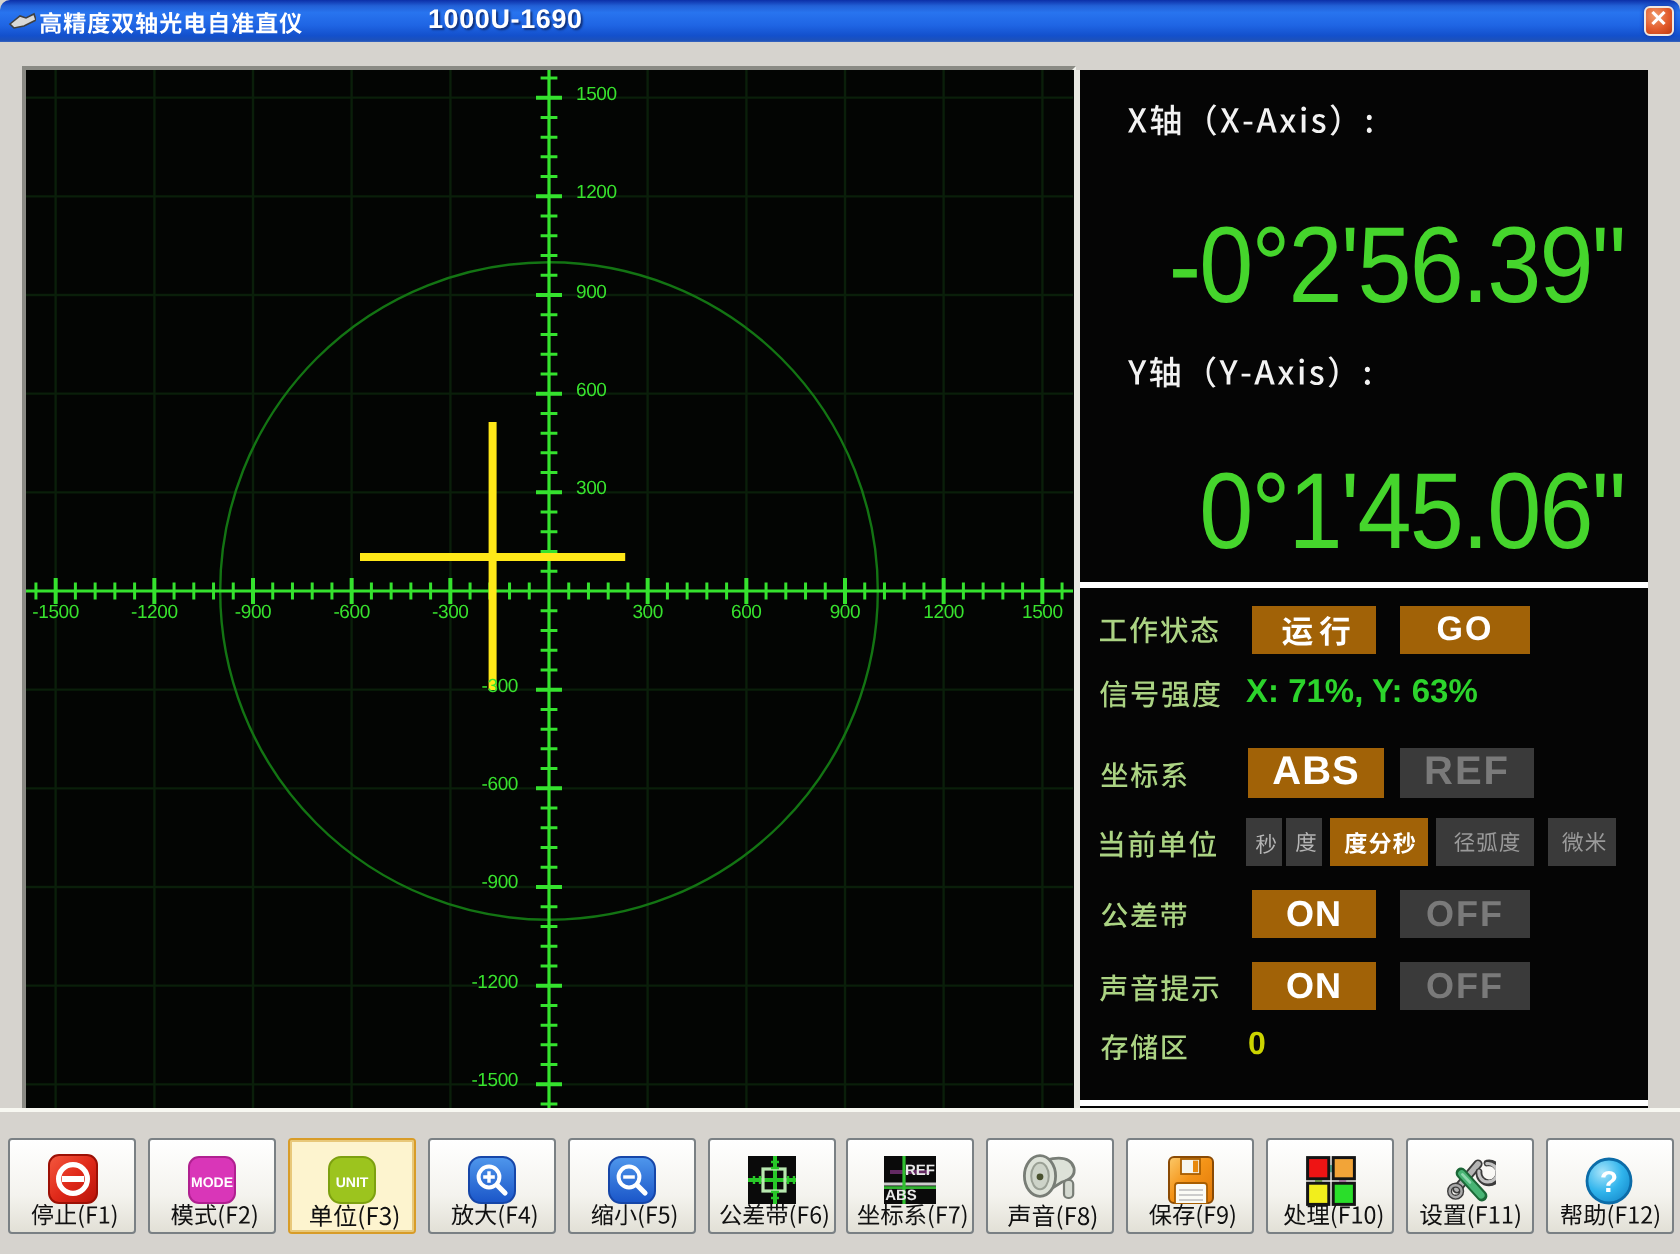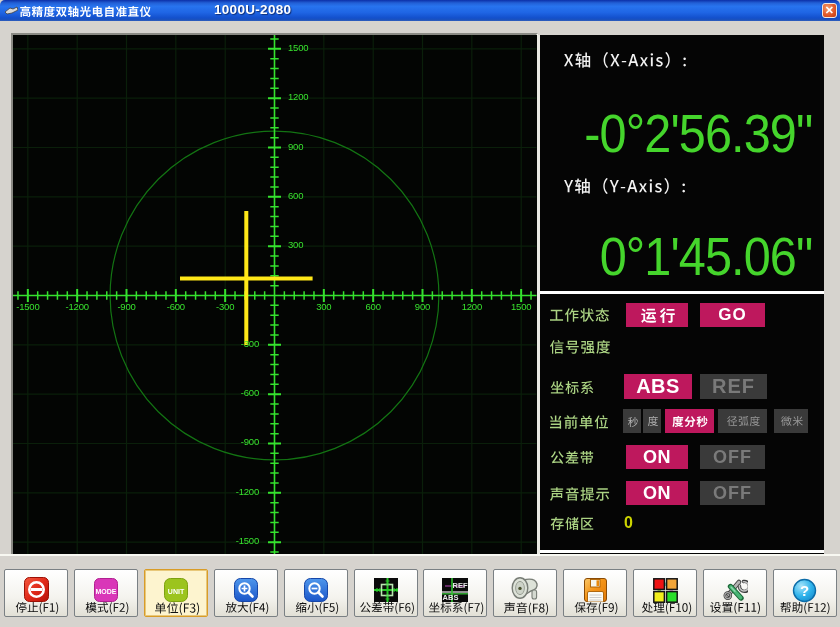--- a/index.html
+++ b/index.html
@@ -14,21 +14,21 @@
  color:#fff;font-weight:bold;font-size:11px;text-align:center;line-height:13px;box-shadow:0 0 2px #1030a0}
 #body{position:absolute;left:0;top:21px;width:840px;height:533px;background:#d6d3ce}
 #graph{position:absolute;box-shadow:inset 0 0 0 1px #050805}
 #gframe{position:absolute;left:11px;top:33px;width:527px;height:523px;border-top:2px solid #8a8a84;border-left:2px solid #8a8a84;border-right:2px solid #f4f4ee;border-bottom:2px solid #f4f4ee}
 #panel{position:absolute;left:539.5px;top:35px;width:284.5px;height:519px;background:#050505}
 #pdiv{position:absolute;left:536.5px;top:35px;width:3px;height:519px;background:#e8e8e2}
 #psep{position:absolute;left:539.5px;top:291px;width:284.5px;height:2.5px;background:#fff}
 #pbot{position:absolute;left:539.5px;top:550px;width:284.5px;height:2.5px;background:#fff}
 .axl{position:absolute;color:#38e22e;font-size:9.5px;font-weight:normal;letter-spacing:-0.2px}
 .big{position:absolute;right:28px;color:#45d52c;font-size:54px;letter-spacing:-1px;white-space:nowrap;transform:scaleX(0.9);transform-origin:100% 50%}
-.gbtn{position:absolute;background:#be185d;color:#fff;font-weight:bold;text-align:center}
+.gbtn{position:absolute;background:#a16207;color:#fff;font-weight:bold;text-align:center}
 .dbtn{position:absolute;background:#3a3a3a;color:#7a7a7a;font-weight:bold;text-align:center}
 .ubtn{position:absolute;background:#3a3a3a}
 #tb{position:absolute;left:0;top:554px;width:840px;height:73px;background:#d6d3ce;border-top:2px solid #f8f8f2}
 .tbtn{position:absolute;top:569px;width:64px;height:48px;background:linear-gradient(180deg,#fff,#f4f3ee 60%,#e2e0d6);
  border:1px solid #7a8084;border-radius:2px}
 .tbtn.sel{background:#fdf4cf;border:1px solid #d89c28;box-shadow:inset 0 0 0 1px #e8c87a}
 </style></head><body>
 <div id="w">
 <div id="body"></div>
 <div id="gframe"></div>
@@ -62,20 +62,21 @@
     <div class="axl" style="left:288px;top:41.83500000000001px;width:50px;text-align:left">1500</div>
     <div class="axl" style="left:209px;top:535.165px;width:50px;text-align:right">-1500</div>
 <div id="pdiv"></div>
     <div id="panel"></div>
 <div id="psep"></div>
     <div id="pbot"></div>
 <div class="big" style="top:102px">-0°2'56.39"</div>
 <div class="big" style="top:225px">0°1'45.06"</div>
 <div class="gbtn" style="left:626px;top:303px;width:62px;height:24px"></div>
 <div class="gbtn" style="left:700px;top:303px;width:65px;height:24px;font-size:17px;line-height:24px;letter-spacing:1px">GO</div>
+<div style="position:absolute;left:623px;top:337px;color:#2cd42c;font-weight:bold;font-size:16.5px">X: 71%, Y: 63%</div>
 <div class="gbtn" style="left:624px;top:374px;width:68px;height:25px;font-size:20px;line-height:25px;letter-spacing:0.5px">ABS</div>
 <div class="dbtn" style="left:700px;top:374px;width:67px;height:25px;font-size:20px;line-height:25px;letter-spacing:1px">REF</div>
 <div class="ubtn" style="left:623px;top:409px;width:17.5px;height:23.5px"></div>
 <div class="ubtn" style="left:643px;top:409px;width:17.5px;height:23.5px"></div>
 <div class="gbtn" style="left:665px;top:409px;width:49px;height:23.5px"></div>
 <div class="ubtn" style="left:718px;top:409px;width:49px;height:23.5px"></div>
 <div class="ubtn" style="left:774px;top:409px;width:34px;height:23.5px"></div>
 <div class="gbtn" style="left:626px;top:445px;width:62px;height:24px;font-size:18px;line-height:24px;letter-spacing:0.5px">ON</div>
 <div class="dbtn" style="left:700px;top:445px;width:65px;height:24px;font-size:18px;line-height:24px;letter-spacing:1px">OFF</div>
 <div class="gbtn" style="left:626px;top:481px;width:62px;height:24px;font-size:18px;line-height:24px;letter-spacing:0.5px">ON</div>
@@ -208,21 +209,21 @@
           <stop offset="1" stop-color="#1080c4"></stop>
         </radialGradient>
       </defs>
       <circle cx="12.5" cy="12.5" r="11" fill="url(#hg)" stroke="#0c6ca8" stroke-width="1.4"></circle>
       <text x="12.5" y="17.8" font-size="15" font-weight="bold" fill="#fff" text-anchor="middle" font-family="Liberation Sans">?</text>
     </svg>
 <div id="tbar"></div>
 <svg id="tico" style="position:absolute;left:4px;top:4px" width="15" height="13">
       <path d="M1 8 L6 4 L9 5 L13 3 L14 6 L8 9 L3 10 Z" fill="#d8d8d8" stroke="#404040" stroke-width="0.8"></path>
     </svg>
-<div id="t2">1000U-2080</div>
+<div id="t2">1000U-1690</div>
 <div id="xbtn">✕</div>
 <svg class="tr" style="left:19.0px;top:4.8px" width="133" height="13" viewBox="-0.4 -10.9 132.7 13.0">
       <path d="M0.6 -8.8H10.9V-7.6H0.6ZM3.6 -6.2V-5.6H8.1V-6.2ZM2.2 -7.2H9.5V-4.7H2.2ZM1 -4.2H10.3V-3.1H2.3V1H1ZM9.3 -4.2H10.7V-0.2Q10.7 0.2 10.5 0.4Q10.4 0.7 10.1 0.8Q9.8 0.9 9.3 0.9Q8.8 1 8.2 1Q8.2 0.7 8 0.4Q7.9 0.2 7.8 -0.1Q8 -0.1 8.3 -0Q8.5 -0 8.8 -0Q9 -0 9 -0Q9.3 -0 9.3 -0.2ZM4.8 -9.6 6.3 -9.9Q6.4 -9.6 6.6 -9.1Q6.8 -8.7 6.9 -8.4L5.3 -8Q5.3 -8.3 5.1 -8.7Q5 -9.2 4.8 -9.6ZM3.9 -2.6H8.3V-0H3.9V-1H7V-1.7H3.9ZM3.2 -2.6H4.5V0.4H3.2Z M13.9 -9.8H15.1V1H13.9ZM12.4 -6H16.2V-4.7H12.4ZM13.9 -5.3 14.6 -4.9Q14.5 -4.3 14.3 -3.7Q14.1 -3.1 13.9 -2.4Q13.7 -1.8 13.4 -1.2Q13.1 -0.6 12.9 -0.2Q12.8 -0.4 12.7 -0.7Q12.6 -1 12.4 -1.2Q12.3 -1.5 12.2 -1.7Q12.6 -2.1 12.9 -2.7Q13.2 -3.4 13.5 -4Q13.7 -4.7 13.9 -5.3ZM15.1 -4.6Q15.2 -4.5 15.5 -4.2Q15.7 -3.9 15.9 -3.6Q16.2 -3.3 16.4 -3Q16.6 -2.7 16.7 -2.6L15.8 -1.5Q15.7 -1.8 15.5 -2.1Q15.4 -2.4 15.2 -2.8Q15 -3.2 14.8 -3.5Q14.6 -3.8 14.5 -4.1ZM12.4 -8.9 13.3 -9.1Q13.4 -8.7 13.6 -8.2Q13.7 -7.8 13.8 -7.3Q13.9 -6.9 13.9 -6.5L12.9 -6.3Q12.9 -6.6 12.8 -7.1Q12.8 -7.5 12.6 -8Q12.5 -8.5 12.4 -8.9ZM15.6 -9.2 16.7 -9Q16.6 -8.5 16.4 -8Q16.3 -7.5 16.1 -7.1Q16 -6.6 15.8 -6.3L15 -6.5Q15.1 -6.9 15.2 -7.4Q15.4 -7.8 15.5 -8.3Q15.6 -8.8 15.6 -9.2ZM16.8 -9H22.9V-8H16.8ZM17.1 -7.6H22.6V-6.6H17.1ZM16.5 -6.1H23.2V-5.1H16.5ZM19.1 -9.8H20.4V-5.6H19.1ZM17.1 -4.6H21.5V-3.7H18.4V1H17.1ZM21.2 -4.6H22.5V-0.2Q22.5 0.2 22.4 0.5Q22.3 0.7 22 0.8Q21.7 1 21.3 1Q20.9 1 20.3 1Q20.3 0.8 20.2 0.5Q20.1 0.2 20 -0.1Q20.3 -0.1 20.6 -0.1Q20.9 -0 21 -0.1Q21.2 -0.1 21.2 -0.1Q21.2 -0.1 21.2 -0.2ZM17.9 -3.1H21.7V-2.2H17.9ZM17.9 -1.6H21.7V-0.7H17.9Z M26.9 -6.5H35V-5.4H26.9ZM27 -3.1H33.4V-2.1H27ZM28.5 -7.3H29.8V-4.7H31.9V-7.3H33.3V-3.6H28.5ZM33 -3.1H33.3L33.5 -3.2L34.4 -2.8Q33.9 -1.8 33.2 -1.2Q32.4 -0.6 31.4 -0.1Q30.5 0.3 29.3 0.6Q28.2 0.8 27 1Q26.9 0.7 26.8 0.4Q26.6 0 26.4 -0.2Q27.5 -0.3 28.6 -0.5Q29.6 -0.7 30.5 -1Q31.3 -1.3 32 -1.8Q32.6 -2.3 33 -3ZM29 -2.3Q29.5 -1.7 30.5 -1.2Q31.4 -0.8 32.6 -0.5Q33.8 -0.3 35.3 -0.2Q35.1 -0 35 0.2Q34.8 0.4 34.7 0.6Q34.5 0.8 34.5 1Q33 0.9 31.7 0.5Q30.5 0.2 29.5 -0.4Q28.5 -1 27.8 -1.9ZM25.9 -8.9H35.1V-7.6H25.9ZM25.3 -8.9H26.7V-5.8Q26.7 -5 26.6 -4.1Q26.6 -3.3 26.5 -2.3Q26.4 -1.4 26.1 -0.6Q25.9 0.3 25.6 1Q25.4 0.9 25.2 0.8Q25 0.7 24.7 0.6Q24.5 0.5 24.3 0.4Q24.6 -0.3 24.8 -1Q25 -1.8 25.1 -2.7Q25.2 -3.5 25.3 -4.3Q25.3 -5.1 25.3 -5.8ZM29.4 -9.6 30.8 -9.9Q31 -9.6 31.1 -9.1Q31.3 -8.7 31.4 -8.4L29.9 -8Q29.8 -8.3 29.7 -8.8Q29.5 -9.3 29.4 -9.6Z M41.7 -9H45.9V-7.7H41.7ZM45.5 -9H45.7L45.9 -9L46.8 -8.8Q46.6 -6.2 45.9 -4.3Q45.2 -2.4 44.1 -1.1Q43.1 0.2 41.5 1Q41.4 0.8 41.3 0.6Q41.1 0.4 40.9 0.1Q40.8 -0.1 40.6 -0.2Q42 -0.8 43 -2Q44 -3.2 44.6 -4.9Q45.2 -6.6 45.5 -8.7ZM43 -7.8Q43.3 -6.1 43.8 -4.6Q44.3 -3.1 45.1 -1.9Q45.9 -0.8 47.2 -0.2Q47 -0 46.8 0.2Q46.6 0.4 46.5 0.6Q46.3 0.9 46.2 1Q44.9 0.2 44 -1Q43.1 -2.3 42.6 -3.9Q42.1 -5.6 41.8 -7.6ZM36.6 -9H40.4V-7.7H36.6ZM40 -9H40.2L40.5 -9L41.4 -8.8Q41.2 -6.5 40.6 -4.6Q40.1 -2.7 39.3 -1.3Q38.4 0.1 37.2 1Q37.1 0.9 37 0.6Q36.8 0.4 36.6 0.2Q36.4 0 36.2 -0.1Q37 -0.6 37.6 -1.5Q38.3 -2.4 38.7 -3.5Q39.2 -4.6 39.5 -5.9Q39.9 -7.2 40 -8.7ZM36.6 -6 37.6 -6.8Q38.1 -6.2 38.7 -5.5Q39.3 -4.8 39.9 -4.1Q40.4 -3.4 40.9 -2.8Q41.3 -2.1 41.6 -1.5L40.4 -0.5Q40.2 -1.1 39.7 -1.8Q39.3 -2.5 38.8 -3.2Q38.3 -3.9 37.7 -4.6Q37.1 -5.3 36.6 -6Z M53.3 -7.3H58.9V1H57.6V-6.1H54.5V1H53.3ZM53.8 -4.2H57.8V-3H53.8ZM53.8 -0.9H57.8V0.4H53.8ZM55.4 -9.8H56.8V-6.8H56.7V-0.1H55.4V-6.8H55.4ZM48.5 -8.6H52.8V-7.4H48.5ZM50.7 -6.7H51.9V1H50.7ZM48.3 -2.1Q48.9 -2.2 49.7 -2.3Q50.4 -2.4 51.2 -2.5Q52 -2.7 52.9 -2.8L52.9 -1.6Q51.8 -1.4 50.7 -1.2Q49.5 -1 48.6 -0.8ZM48.9 -3.6Q48.8 -3.7 48.8 -3.9Q48.7 -4.2 48.6 -4.4Q48.5 -4.6 48.4 -4.8Q48.6 -4.8 48.8 -5.1Q48.9 -5.3 49 -5.7Q49.1 -5.9 49.3 -6.3Q49.4 -6.7 49.5 -7.3Q49.7 -7.9 49.8 -8.5Q50 -9.2 50.1 -9.9L51.4 -9.6Q51.2 -8.7 51 -7.7Q50.7 -6.8 50.4 -5.9Q50 -5 49.7 -4.3V-4.3Q49.7 -4.3 49.6 -4.2Q49.5 -4.1 49.3 -4Q49.1 -3.9 49 -3.8Q48.9 -3.7 48.9 -3.6ZM48.9 -3.6V-4.7L49.5 -5H52.9V-3.8H49.8Q49.5 -3.8 49.2 -3.7Q48.9 -3.7 48.9 -3.6Z M66.6 -4.6H68V-0.8Q68 -0.5 68 -0.4Q68.1 -0.3 68.4 -0.3Q68.5 -0.3 68.6 -0.3Q68.7 -0.3 68.9 -0.3Q69.1 -0.3 69.2 -0.3Q69.4 -0.3 69.5 -0.3Q69.7 -0.3 69.8 -0.4Q69.9 -0.6 69.9 -1Q69.9 -1.4 70 -2.1Q70.1 -2 70.3 -1.9Q70.6 -1.8 70.8 -1.7Q71.1 -1.6 71.2 -1.6Q71.2 -0.6 71 -0Q70.8 0.6 70.5 0.8Q70.2 1 69.6 1Q69.5 1 69.3 1Q69.1 1 68.9 1Q68.7 1 68.5 1Q68.3 1 68.2 1Q67.5 1 67.2 0.8Q66.8 0.7 66.7 0.3Q66.6 -0.1 66.6 -0.8ZM63.4 -4.5H64.9Q64.8 -3.5 64.7 -2.7Q64.5 -1.9 64.1 -1.2Q63.7 -0.5 63 0.1Q62.3 0.7 61.1 1.1Q61 0.9 60.9 0.6Q60.8 0.4 60.6 0.2Q60.4 -0 60.3 -0.2Q61.3 -0.5 61.9 -0.9Q62.5 -1.3 62.8 -1.9Q63.1 -2.4 63.3 -3.1Q63.4 -3.7 63.4 -4.5ZM61.4 -8.9 62.7 -9.4Q62.9 -8.9 63.2 -8.4Q63.5 -7.9 63.7 -7.4Q63.9 -6.9 64 -6.6L62.6 -6Q62.5 -6.4 62.3 -6.9Q62.2 -7.4 61.9 -7.9Q61.7 -8.4 61.4 -8.9ZM68.9 -9.4 70.4 -8.9Q70.1 -8.4 69.9 -7.9Q69.6 -7.4 69.3 -6.9Q69 -6.4 68.8 -6.1L67.6 -6.5Q67.8 -6.9 68.1 -7.4Q68.3 -7.9 68.5 -8.5Q68.8 -9 68.9 -9.4ZM60.6 -5.6H71.1V-4.3H60.6ZM65 -9.9H66.5V-5.1H65Z M73.9 -5.7H81.5V-4.4H73.9ZM77 -9.8H78.5V-1.3Q78.5 -1 78.5 -0.8Q78.6 -0.6 78.7 -0.6Q78.9 -0.5 79.2 -0.5Q79.3 -0.5 79.5 -0.5Q79.7 -0.5 79.9 -0.5Q80.2 -0.5 80.4 -0.5Q80.6 -0.5 80.8 -0.5Q81 -0.5 81.1 -0.5Q81.4 -0.5 81.6 -0.6Q81.7 -0.8 81.8 -1.1Q81.9 -1.5 81.9 -2.2Q82.2 -2 82.6 -1.8Q83 -1.7 83.3 -1.6Q83.2 -0.7 83 -0.1Q82.8 0.4 82.4 0.7Q82 0.9 81.3 0.9Q81.1 0.9 80.9 0.9Q80.7 0.9 80.4 0.9Q80.1 0.9 79.9 0.9Q79.6 0.9 79.4 0.9Q79.1 0.9 79 0.9Q78.2 0.9 77.8 0.7Q77.3 0.5 77.2 0Q77 -0.5 77 -1.4ZM74.2 -8.2H82.2V-2H74.2V-3.3H80.7V-6.8H74.2ZM73.3 -8.2H74.7V-1.3H73.3Z M86.6 -5.8H92.9V-4.5H86.6ZM86.6 -3.3H92.9V-2.1H86.6ZM86.6 -0.8H92.9V0.4H86.6ZM85.7 -8.4H94.1V1H92.6V-7H87.1V1H85.7ZM89 -9.9 90.6 -9.7Q90.4 -9.1 90.2 -8.6Q90 -8 89.8 -7.6L88.5 -7.9Q88.6 -8.2 88.7 -8.5Q88.8 -8.9 88.9 -9.2Q88.9 -9.6 89 -9.9Z M101 -5.5H106.8V-4.3H101ZM101 -3.3H106.8V-2.1H101ZM101 -1H107.2V0.3H101ZM101 -9.8 102.3 -9.5Q102 -8.4 101.5 -7.4Q101 -6.4 100.4 -5.5Q99.9 -4.7 99.2 -4Q99.1 -4.2 98.9 -4.4Q98.8 -4.6 98.6 -4.8Q98.4 -4.9 98.2 -5.1Q98.8 -5.6 99.4 -6.4Q99.9 -7.1 100.3 -8Q100.7 -8.9 101 -9.8ZM101.3 -7.8H107.1V-6.7H101.3V1.1H100V-6.8L101.1 -7.8ZM103.4 -7.2H104.8V-0.3H103.4ZM103 -9.3 104.2 -9.8Q104.4 -9.4 104.7 -9Q105 -8.5 105.1 -8.2L103.9 -7.5Q103.7 -7.9 103.5 -8.4Q103.2 -8.9 103 -9.3ZM96.4 -8.8 97.6 -9.4Q97.9 -9 98.2 -8.5Q98.5 -8 98.7 -7.5Q99 -7 99.2 -6.6L97.8 -6Q97.7 -6.3 97.4 -6.8Q97.2 -7.3 96.9 -7.9Q96.6 -8.4 96.4 -8.8ZM96.4 -0.1Q96.6 -0.6 97 -1.2Q97.3 -1.9 97.6 -2.6Q97.9 -3.4 98.1 -4.1L99.4 -3.4Q99.2 -2.8 98.9 -2.1Q98.6 -1.4 98.4 -0.7Q98.1 -0.1 97.9 0.5Z M108.8 -9H118.8V-7.8H108.8ZM113 -9.9 114.6 -9.7Q114.5 -9.2 114.4 -8.5Q114.2 -7.9 114.1 -7.4Q114 -6.8 113.9 -6.4L112.6 -6.6Q112.7 -7 112.8 -7.6Q112.9 -8.2 112.9 -8.8Q113 -9.4 113 -9.9ZM110.7 -5.5H117V-4.4H110.7ZM110.7 -3.9H117V-2.8H110.7ZM108.5 -0.6H119.1V0.7H108.5ZM110 -7.2H117.7V-0H116.2V-6.1H111.3V-0H110ZM110.7 -2.2H117V-1.2H110.7Z M125.4 -9Q125.7 -7.4 126.1 -6Q126.6 -4.6 127.3 -3.5Q128 -2.3 129 -1.5Q130 -0.6 131.4 -0.2Q131.2 -0 131 0.2Q130.8 0.4 130.6 0.6Q130.5 0.9 130.4 1.1Q128.9 0.5 127.8 -0.5Q126.8 -1.4 126.1 -2.7Q125.4 -3.9 124.9 -5.5Q124.4 -7 124.1 -8.8ZM126.2 -9.1 127.3 -9.7Q127.5 -9.3 127.8 -8.9Q128 -8.5 128.2 -8.1Q128.4 -7.7 128.5 -7.4L127.3 -6.8Q127.2 -7.1 127 -7.5Q126.9 -7.9 126.6 -8.3Q126.4 -8.7 126.2 -9.1ZM129.4 -9.1 130.8 -8.9Q130.5 -7.2 130.1 -5.7Q129.6 -4.2 128.8 -3Q128.1 -1.7 126.9 -0.7Q125.7 0.4 124 1.1Q124 0.9 123.8 0.7Q123.7 0.5 123.5 0.3Q123.3 0.1 123.2 -0Q124.8 -0.6 125.9 -1.6Q127 -2.5 127.7 -3.7Q128.4 -4.8 128.8 -6.2Q129.2 -7.6 129.4 -9.1ZM122.8 -9.8 124.1 -9.4Q123.7 -8.4 123.2 -7.4Q122.7 -6.4 122.1 -5.6Q121.5 -4.7 120.9 -4Q120.8 -4.2 120.7 -4.4Q120.6 -4.7 120.4 -5Q120.3 -5.3 120.2 -5.5Q120.7 -6 121.2 -6.7Q121.7 -7.4 122.1 -8.2Q122.5 -9 122.8 -9.8ZM121.7 -6.6 123 -7.9 123 -7.9V1H121.7Z" fill="#ffffff"></path>
     </svg>
     <svg class="tr" style="left:563.0px;top:51.1px" width="124" height="18" viewBox="-0.7 -15.2 124.2 17.8">
       <path d="M0.3 0 3.7 -6.3 0.5 -12.2H2.6L4.1 -9.3Q4.3 -8.9 4.5 -8.4Q4.7 -8 5 -7.5H5.1Q5.3 -8 5.5 -8.4Q5.7 -8.9 5.9 -9.3L7.3 -12.2H9.4L6.1 -6.2L9.6 0H7.5L5.9 -3Q5.6 -3.5 5.4 -4Q5.1 -4.5 4.9 -5H4.8Q4.5 -4.5 4.3 -4Q4.1 -3.5 3.8 -3L2.3 0Z M18.6 -10.4H26.5V1.3H25V-9H20V1.4H18.6ZM19.2 -5.8H25.3V-4.4H19.2ZM19.2 -1H25.3V0.4H19.2ZM21.7 -13.9H23.3V-9.7H23.2V-0.1H21.8V-9.7H21.7ZM11.8 -12.1H17.9V-10.6H11.8ZM15.1 -9.4H16.5V1.3H15.1ZM11.6 -2.9Q12.5 -3 13.5 -3.2Q14.5 -3.3 15.7 -3.5Q16.8 -3.7 18 -3.9L18.1 -2.6Q16.5 -2.2 14.9 -1.9Q13.2 -1.6 12 -1.4ZM12.4 -5.3Q12.3 -5.5 12.2 -5.7Q12.2 -6 12.1 -6.2Q12 -6.5 11.9 -6.7Q12.1 -6.7 12.3 -7.1Q12.5 -7.4 12.7 -8Q12.8 -8.2 13 -8.9Q13.2 -9.5 13.4 -10.3Q13.6 -11.1 13.8 -12.1Q14.1 -13 14.2 -13.9L15.7 -13.6Q15.4 -12.3 15.1 -11Q14.7 -9.6 14.2 -8.4Q13.8 -7.1 13.3 -6.2V-6.1Q13.3 -6.1 13.2 -6Q13 -6 12.8 -5.8Q12.7 -5.7 12.5 -5.6Q12.4 -5.4 12.4 -5.3ZM12.4 -5.3V-6.6L13.1 -7H17.9V-5.6H13.6Q13.2 -5.6 12.8 -5.5Q12.5 -5.4 12.4 -5.3Z M40 -6.3Q40 -8 40.4 -9.4Q40.8 -10.8 41.6 -12Q42.3 -13.2 43.2 -14.2L44.5 -13.6Q43.6 -12.6 42.9 -11.5Q42.2 -10.4 41.8 -9.1Q41.5 -7.8 41.5 -6.3Q41.5 -4.8 41.8 -3.4Q42.2 -2.1 42.9 -1Q43.6 0.1 44.5 1L43.2 1.6Q42.3 0.7 41.6 -0.5Q40.8 -1.7 40.4 -3.2Q40 -4.6 40 -6.3Z M46.7 0 50.2 -6.3 46.9 -12.2H49L50.5 -9.3Q50.7 -8.9 50.9 -8.4Q51.2 -8 51.4 -7.5H51.5Q51.7 -8 51.9 -8.4Q52.1 -8.9 52.4 -9.3L53.8 -12.2H55.8L52.5 -6.2L56 0H53.9L52.3 -3Q52.1 -3.5 51.8 -4Q51.6 -4.5 51.3 -5H51.2Q51 -4.5 50.7 -4Q50.5 -3.5 50.3 -3L48.7 0Z M58.2 -4V-5.4H62.6V-4Z M64.6 0 68.6 -12.2H70.8L74.8 0H72.8L70.8 -6.6Q70.5 -7.6 70.3 -8.6Q70 -9.6 69.7 -10.6H69.6Q69.4 -9.6 69.1 -8.6Q68.8 -7.6 68.5 -6.6L66.5 0ZM66.8 -3.4V-5H72.5V-3.4Z M76.3 0 79.2 -4.7 76.5 -9.1H78.5L79.6 -7.3Q79.8 -6.9 80 -6.5Q80.3 -6.1 80.5 -5.7H80.6Q80.7 -6.1 80.9 -6.5Q81.1 -6.9 81.3 -7.3L82.3 -9.1H84.2L81.5 -4.5L84.4 0H82.4L81.2 -1.9Q81 -2.3 80.7 -2.7Q80.5 -3.2 80.2 -3.5H80.2Q80 -3.2 79.8 -2.7Q79.5 -2.3 79.3 -1.9L78.3 0Z M87.3 0V-9.1H89.2V0ZM88.3 -10.8Q87.7 -10.8 87.4 -11.1Q87.1 -11.4 87.1 -11.9Q87.1 -12.4 87.4 -12.7Q87.7 -13.1 88.3 -13.1Q88.8 -13.1 89.1 -12.7Q89.5 -12.4 89.5 -11.9Q89.5 -11.4 89.1 -11.1Q88.8 -10.8 88.3 -10.8Z M95.7 0.2Q94.8 0.2 93.9 -0.1Q93 -0.5 92.3 -1L93.2 -2.3Q93.8 -1.8 94.5 -1.5Q95.1 -1.2 95.8 -1.2Q96.6 -1.2 97 -1.6Q97.4 -1.9 97.4 -2.4Q97.4 -2.9 97.1 -3.1Q96.8 -3.4 96.3 -3.6Q95.9 -3.8 95.4 -4Q94.8 -4.2 94.2 -4.6Q93.6 -4.9 93.2 -5.4Q92.8 -5.9 92.8 -6.6Q92.8 -7.4 93.2 -8Q93.6 -8.6 94.3 -9Q95.1 -9.3 96.1 -9.3Q97 -9.3 97.7 -9Q98.5 -8.7 99 -8.2L98.1 -7.1Q97.7 -7.4 97.2 -7.6Q96.7 -7.9 96.1 -7.9Q95.4 -7.9 95 -7.5Q94.6 -7.2 94.6 -6.7Q94.6 -6.4 94.9 -6.1Q95.2 -5.9 95.6 -5.7Q96 -5.5 96.5 -5.3Q97 -5.1 97.5 -4.9Q98 -4.7 98.3 -4.4Q98.7 -4.1 99 -3.6Q99.2 -3.2 99.2 -2.6Q99.2 -1.8 98.8 -1.2Q98.4 -0.5 97.6 -0.1Q96.9 0.2 95.7 0.2Z M106.2 -6.3Q106.2 -4.6 105.8 -3.2Q105.4 -1.7 104.7 -0.5Q103.9 0.7 103 1.6L101.7 1Q102.6 0.1 103.3 -1Q104 -2.1 104.4 -3.4Q104.8 -4.8 104.8 -6.3Q104.8 -7.8 104.4 -9.1Q104 -10.4 103.3 -11.5Q102.6 -12.6 101.7 -13.6L103 -14.2Q103.9 -13.2 104.7 -12Q105.4 -10.8 105.8 -9.4Q106.2 -8 106.2 -6.3Z M121.1 -6.3Q120.6 -6.3 120.2 -6.6Q119.9 -7 119.9 -7.6Q119.9 -8.2 120.2 -8.6Q120.6 -8.9 121.1 -8.9Q121.7 -8.9 122 -8.6Q122.4 -8.2 122.4 -7.6Q122.4 -7 122 -6.6Q121.7 -6.3 121.1 -6.3ZM121.1 0.2Q120.6 0.2 120.2 -0.2Q119.9 -0.5 119.9 -1.1Q119.9 -1.7 120.2 -2.1Q120.6 -2.5 121.1 -2.5Q121.7 -2.5 122 -2.1Q122.4 -1.7 122.4 -1.1Q122.4 -0.5 122 -0.2Q121.7 0.2 121.1 0.2Z" fill="#f2f2f2"></path>
     </svg>
     <svg class="tr" style="left:563.0px;top:177.1px" width="123" height="18" viewBox="-1.0 -15.2 123.0 17.8">
       <path d="M3.6 0V-4.6L-0 -12.2H2L3.4 -8.9Q3.7 -8.2 4 -7.6Q4.2 -6.9 4.5 -6.3H4.6Q4.9 -6.9 5.2 -7.6Q5.5 -8.2 5.8 -8.9L7.2 -12.2H9.2L5.5 -4.6V0Z M17.9 -10.4H25.8V1.3H24.3V-9H19.3V1.4H17.9ZM18.5 -5.8H24.6V-4.4H18.5ZM18.5 -1H24.6V0.4H18.5ZM21 -13.9H22.6V-9.7H22.5V-0.1H21.1V-9.7H21ZM11.1 -12.1H17.2V-10.6H11.1ZM14.4 -9.4H15.8V1.3H14.4ZM10.9 -2.9Q11.7 -3 12.8 -3.2Q13.8 -3.3 15 -3.5Q16.1 -3.7 17.3 -3.9L17.4 -2.6Q15.8 -2.2 14.1 -1.9Q12.5 -1.6 11.3 -1.4ZM11.6 -5.3Q11.6 -5.5 11.5 -5.7Q11.4 -6 11.3 -6.2Q11.2 -6.5 11.2 -6.7Q11.4 -6.7 11.6 -7.1Q11.8 -7.4 12 -8Q12.1 -8.2 12.3 -8.9Q12.5 -9.5 12.7 -10.3Q12.9 -11.1 13.1 -12.1Q13.3 -13 13.5 -13.9L15 -13.6Q14.7 -12.3 14.4 -11Q14 -9.6 13.5 -8.4Q13.1 -7.1 12.6 -6.2V-6.1Q12.6 -6.1 12.5 -6Q12.3 -6 12.1 -5.8Q11.9 -5.7 11.8 -5.6Q11.6 -5.4 11.6 -5.3ZM11.6 -5.3V-6.6L12.4 -7H17.2V-5.6H12.9Q12.5 -5.6 12.1 -5.5Q11.7 -5.4 11.6 -5.3Z M39.3 -6.3Q39.3 -8 39.7 -9.4Q40.1 -10.8 40.8 -12Q41.6 -13.2 42.5 -14.2L43.8 -13.6Q42.9 -12.6 42.2 -11.5Q41.5 -10.4 41.1 -9.1Q40.7 -7.8 40.7 -6.3Q40.7 -4.8 41.1 -3.4Q41.5 -2.1 42.2 -1Q42.9 0.1 43.8 1L42.5 1.6Q41.6 0.7 40.8 -0.5Q40.1 -1.7 39.7 -3.2Q39.3 -4.6 39.3 -6.3Z M49.3 0V-4.6L45.7 -12.2H47.7L49.1 -8.9Q49.4 -8.2 49.7 -7.6Q49.9 -6.9 50.3 -6.3H50.3Q50.6 -6.9 50.9 -7.6Q51.2 -8.2 51.5 -8.9L52.9 -12.2H54.9L51.2 -4.6V0Z M56.8 -4V-5.4H61.2V-4Z M63.1 0 67.2 -12.2H69.4L73.4 0H71.4L69.4 -6.6Q69.1 -7.6 68.8 -8.6Q68.6 -9.6 68.3 -10.6H68.2Q67.9 -9.6 67.7 -8.6Q67.4 -7.6 67.1 -6.6L65.1 0ZM65.4 -3.4V-5H71.1V-3.4Z M74.9 0 77.8 -4.7 75.1 -9.1H77.1L78.2 -7.3Q78.4 -6.9 78.6 -6.5Q78.8 -6.1 79.1 -5.7H79.1Q79.3 -6.1 79.5 -6.5Q79.7 -6.9 79.9 -7.3L80.8 -9.1H82.8L80.1 -4.5L83 0H81L79.8 -1.9Q79.6 -2.3 79.3 -2.7Q79.1 -3.2 78.8 -3.5H78.7Q78.5 -3.2 78.3 -2.7Q78.1 -2.3 77.9 -1.9L76.8 0Z M85.9 0V-9.1H87.8V0ZM86.9 -10.8Q86.3 -10.8 86 -11.1Q85.7 -11.4 85.7 -11.9Q85.7 -12.4 86 -12.7Q86.3 -13.1 86.9 -13.1Q87.4 -13.1 87.7 -12.7Q88 -12.4 88 -11.9Q88 -11.4 87.7 -11.1Q87.4 -10.8 86.9 -10.8Z M94.3 0.2Q93.4 0.2 92.5 -0.1Q91.6 -0.5 90.9 -1L91.8 -2.3Q92.4 -1.8 93 -1.5Q93.7 -1.2 94.4 -1.2Q95.2 -1.2 95.6 -1.6Q96 -1.9 96 -2.4Q96 -2.9 95.7 -3.1Q95.4 -3.4 94.9 -3.6Q94.5 -3.8 94 -4Q93.4 -4.2 92.8 -4.6Q92.2 -4.9 91.8 -5.4Q91.4 -5.9 91.4 -6.6Q91.4 -7.4 91.8 -8Q92.2 -8.6 92.9 -9Q93.7 -9.3 94.7 -9.3Q95.6 -9.3 96.3 -9Q97.1 -8.7 97.6 -8.2L96.7 -7.1Q96.2 -7.4 95.7 -7.6Q95.3 -7.9 94.7 -7.9Q93.9 -7.9 93.6 -7.5Q93.2 -7.2 93.2 -6.7Q93.2 -6.4 93.5 -6.1Q93.8 -5.9 94.2 -5.7Q94.6 -5.5 95.1 -5.3Q95.6 -5.1 96.1 -4.9Q96.5 -4.7 96.9 -4.4Q97.3 -4.1 97.5 -3.6Q97.8 -3.2 97.8 -2.6Q97.8 -1.8 97.4 -1.2Q97 -0.5 96.2 -0.1Q95.5 0.2 94.3 0.2Z M104.8 -6.3Q104.8 -4.6 104.4 -3.2Q104 -1.7 103.2 -0.5Q102.5 0.7 101.5 1.6L100.3 1Q101.2 0.1 101.9 -1Q102.6 -2.1 102.9 -3.4Q103.3 -4.8 103.3 -6.3Q103.3 -7.8 102.9 -9.1Q102.6 -10.4 101.9 -11.5Q101.2 -12.6 100.3 -13.6L101.5 -14.2Q102.5 -13.2 103.2 -12Q104 -10.8 104.4 -9.4Q104.8 -8 104.8 -6.3Z M119.7 -6.3Q119.2 -6.3 118.8 -6.6Q118.4 -7 118.4 -7.6Q118.4 -8.2 118.8 -8.6Q119.2 -8.9 119.7 -8.9Q120.3 -8.9 120.6 -8.6Q121 -8.2 121 -7.6Q121 -7 120.6 -6.6Q120.3 -6.3 119.7 -6.3ZM119.7 0.2Q119.2 0.2 118.8 -0.2Q118.4 -0.5 118.4 -1.1Q118.4 -1.7 118.8 -2.1Q119.2 -2.5 119.7 -2.5Q120.3 -2.5 120.6 -2.1Q121 -1.7 121 -1.1Q121 -0.5 120.6 -0.2Q120.3 0.2 119.7 0.2Z" fill="#f2f2f2"></path>
     </svg>

